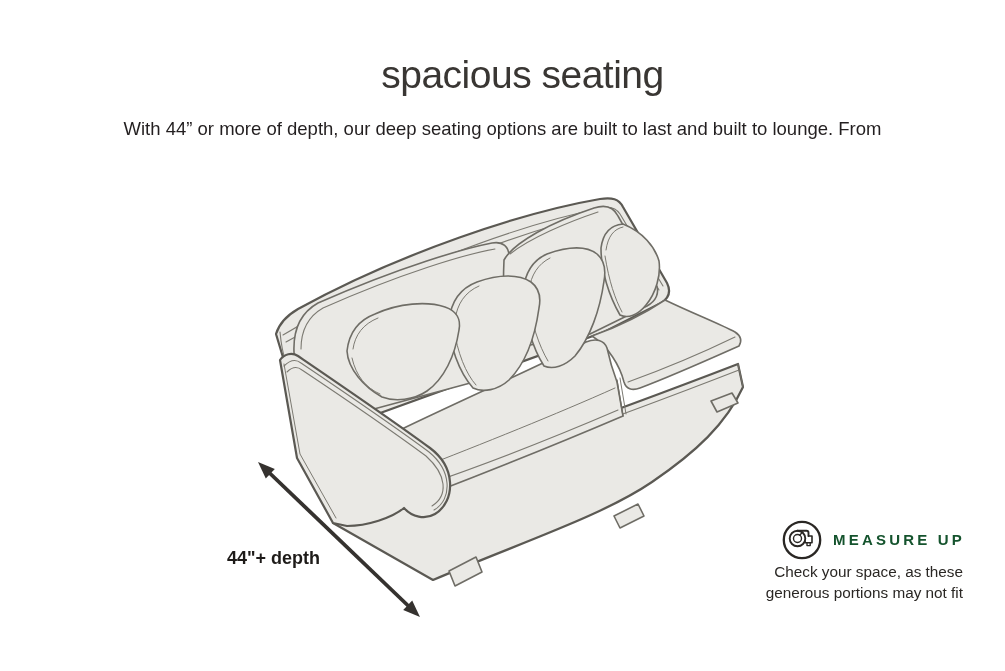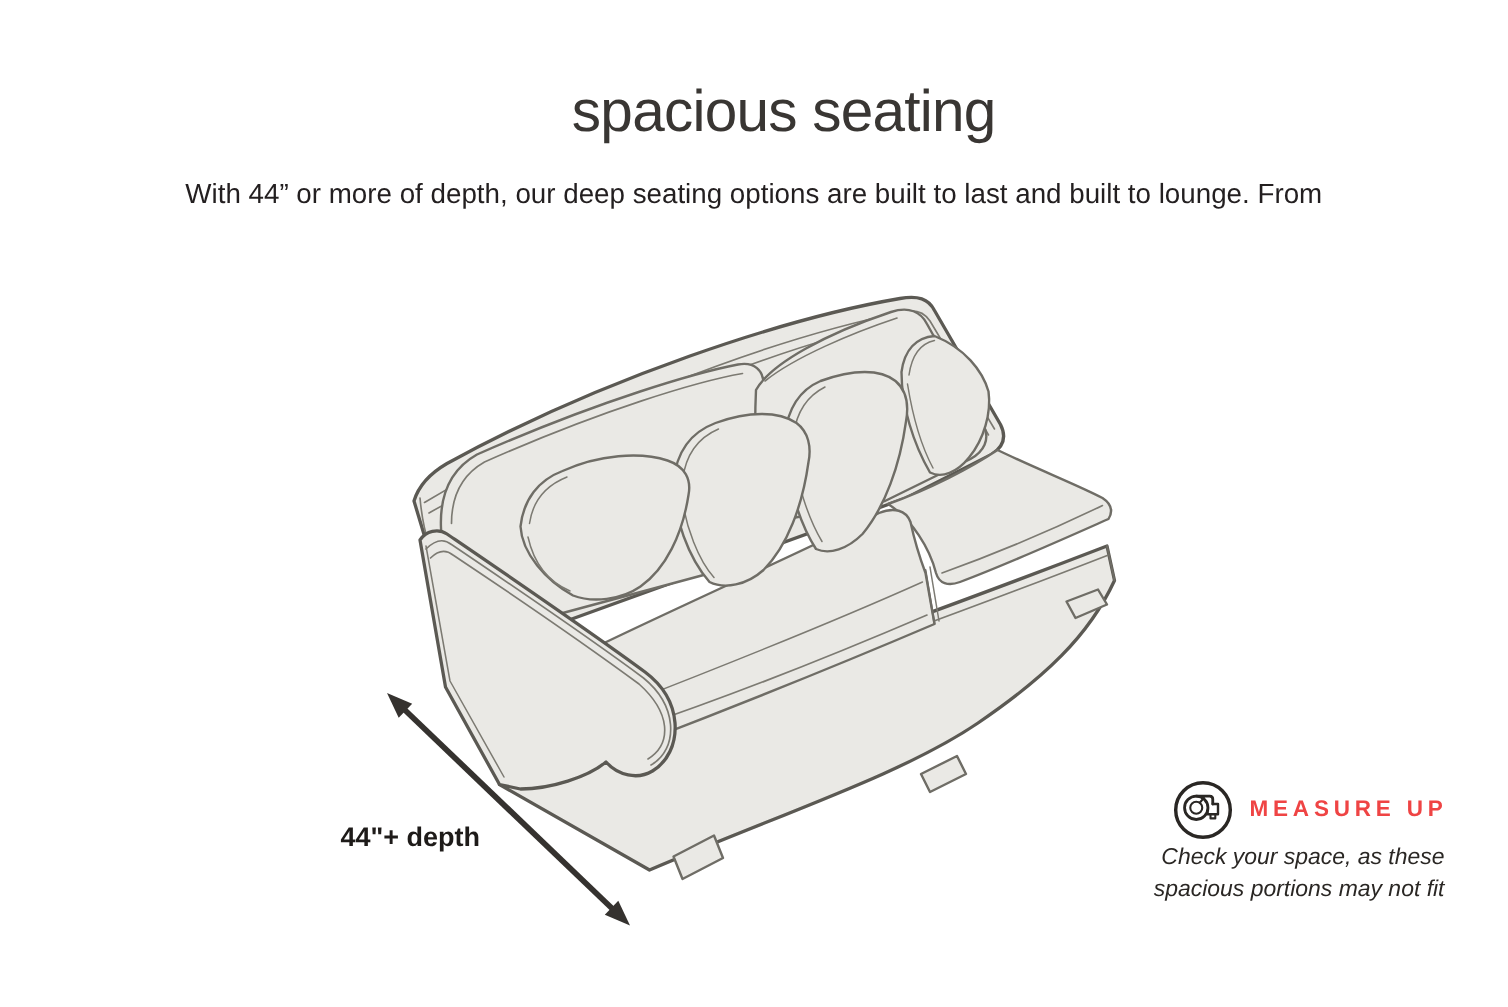--- a/index.html
+++ b/index.html
@@ -18,25 +18,25 @@
   .desc div{white-space:nowrap;}
   .sofa-wrap{position:absolute;left:252px;top:186px;width:520px;height:435px;}
   .arrow-wrap{position:absolute;left:246px;top:450px;width:190px;height:180px;}
   .dim-label{
     position:absolute;left:227px;top:548px;
     font-size:18px;font-weight:700;color:#1e1b19;white-space:nowrap;
   }
   .mu-icon{position:absolute;left:781px;top:519px;width:42px;height:42px;}
   .mu-heading{
     position:absolute;left:833px;top:531px;font-size:15px;font-weight:700;
-    letter-spacing:3.2px;color:#ef4444;white-space:nowrap;
+    letter-spacing:3.2px;color:#14532d;white-space:nowrap;
   }
   .mu-note{
     position:absolute;left:740px;top:561px;width:223px;text-align:right;
-    font-size:15.3px;line-height:21px;color:#2a2724;font-style:italic;
+    font-size:15.3px;line-height:21px;color:#2a2724;
   }
   svg{display:block;}
 </style>
 </head>
 <body>
 
 <div class="canvas">
 
   <div class="title">spacious seating</div>
 
@@ -129,16 +129,16 @@
         <line x1="18.8" y1="16.2" x2="21.6" y2="12.9" stroke-width="1.4"></line>
         <path stroke-width="1.9" d="M 16.5,11.7 L 25.5,11.7 Q 27.5,11.8 27.5,13.7 L 27.5,17"></path>
         <path stroke-width="1.6" d="M 27.5,17 L 31,17 L 31,23.8 L 24,23.8 L 24,21.8"></path>
         <path stroke-width="1.4" d="M 26,23.8 L 26,26.6 L 29.2,26.6 L 29.2,23.8"></path>
       </g>
     </svg>
   </div>
   <div class="mu-heading">MEASURE UP</div>
   <div class="mu-note">
     <div>Check your space, as these</div>
-    <div>spacious portions may not fit</div>
+    <div>generous portions may not fit</div>
   </div>
 
 </div>
 
 </body></html>

